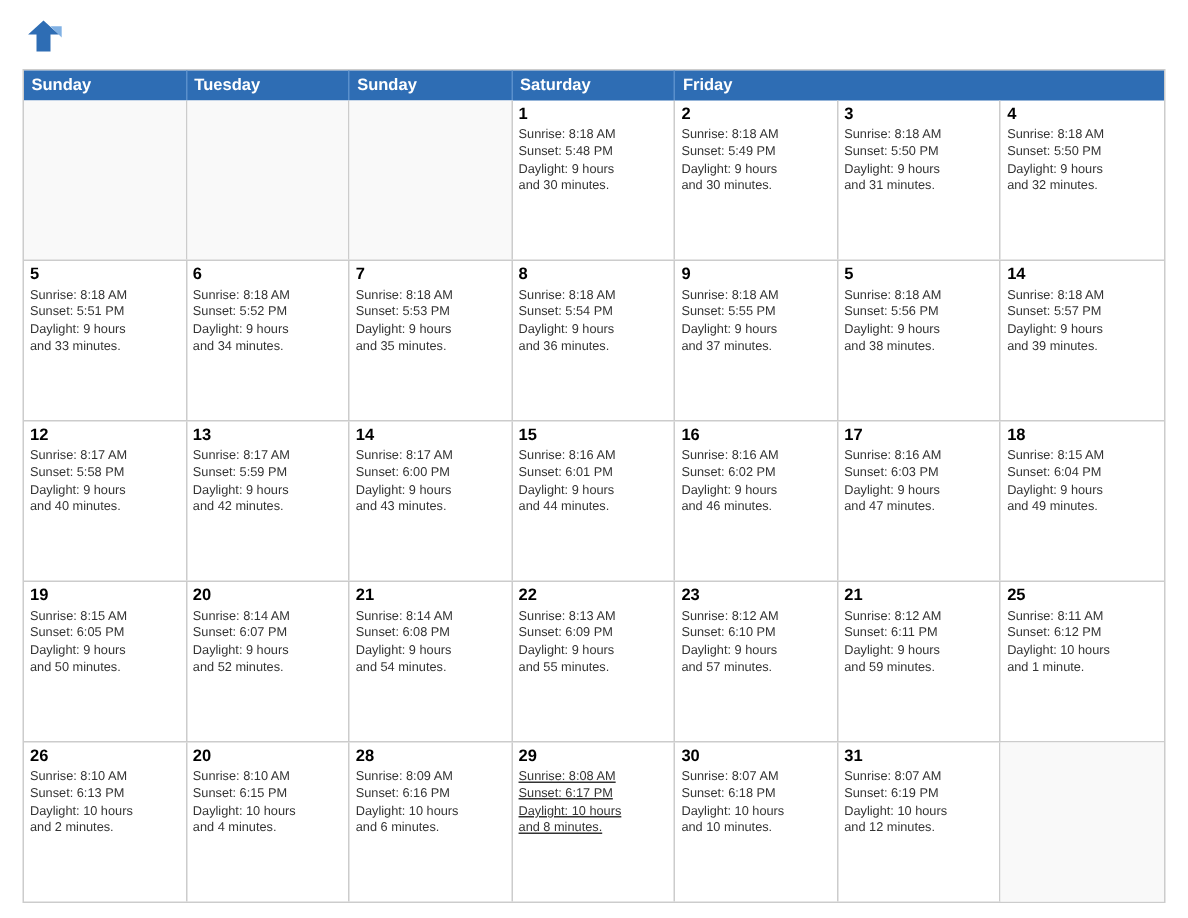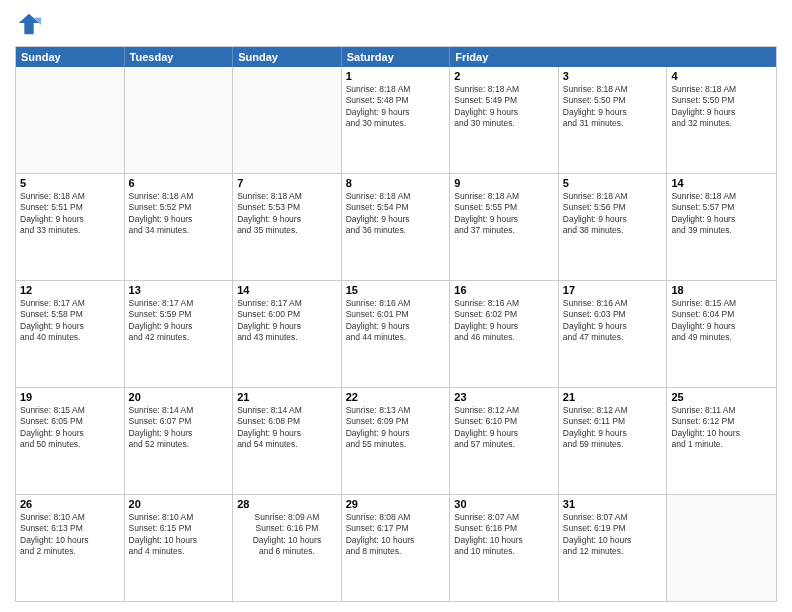--- a/index.html
+++ b/index.html
@@ -324,28 +324,28 @@
           </div>
           <div class="cal-cell">
             <div class="day-num">20</div>
             <div class="cell-text" style="white-space: pre-line;">Sunrise: 8:10 AM
 Sunset: 6:15 PM
 Daylight: 10 hours
 and 4 minutes.</div>
           </div>
           <div class="cal-cell">
             <div class="day-num">28</div>
-            <div class="cell-text" style="white-space: pre-line; text-align: center;">Sunrise: 8:09 AM
+            <div class="cell-text" style="white-space: pre-line;">Sunrise: 8:09 AM
 Sunset: 6:16 PM
 Daylight: 10 hours
 and 6 minutes.</div>
           </div>
           <div class="cal-cell">
             <div class="day-num">29</div>
-            <div class="cell-text" style="white-space: pre-line;">Sunrise: 8:08 AM
+            <div class="cell-text" style="white-space: pre-line; text-decoration: underline;">Sunrise: 8:08 AM
 Sunset: 6:17 PM
 Daylight: 10 hours
 and 8 minutes.</div>
           </div>
           <div class="cal-cell">
             <div class="day-num">30</div>
             <div class="cell-text" style="white-space: pre-line;">Sunrise: 8:07 AM
 Sunset: 6:18 PM
 Daylight: 10 hours
 and 10 minutes.</div>

